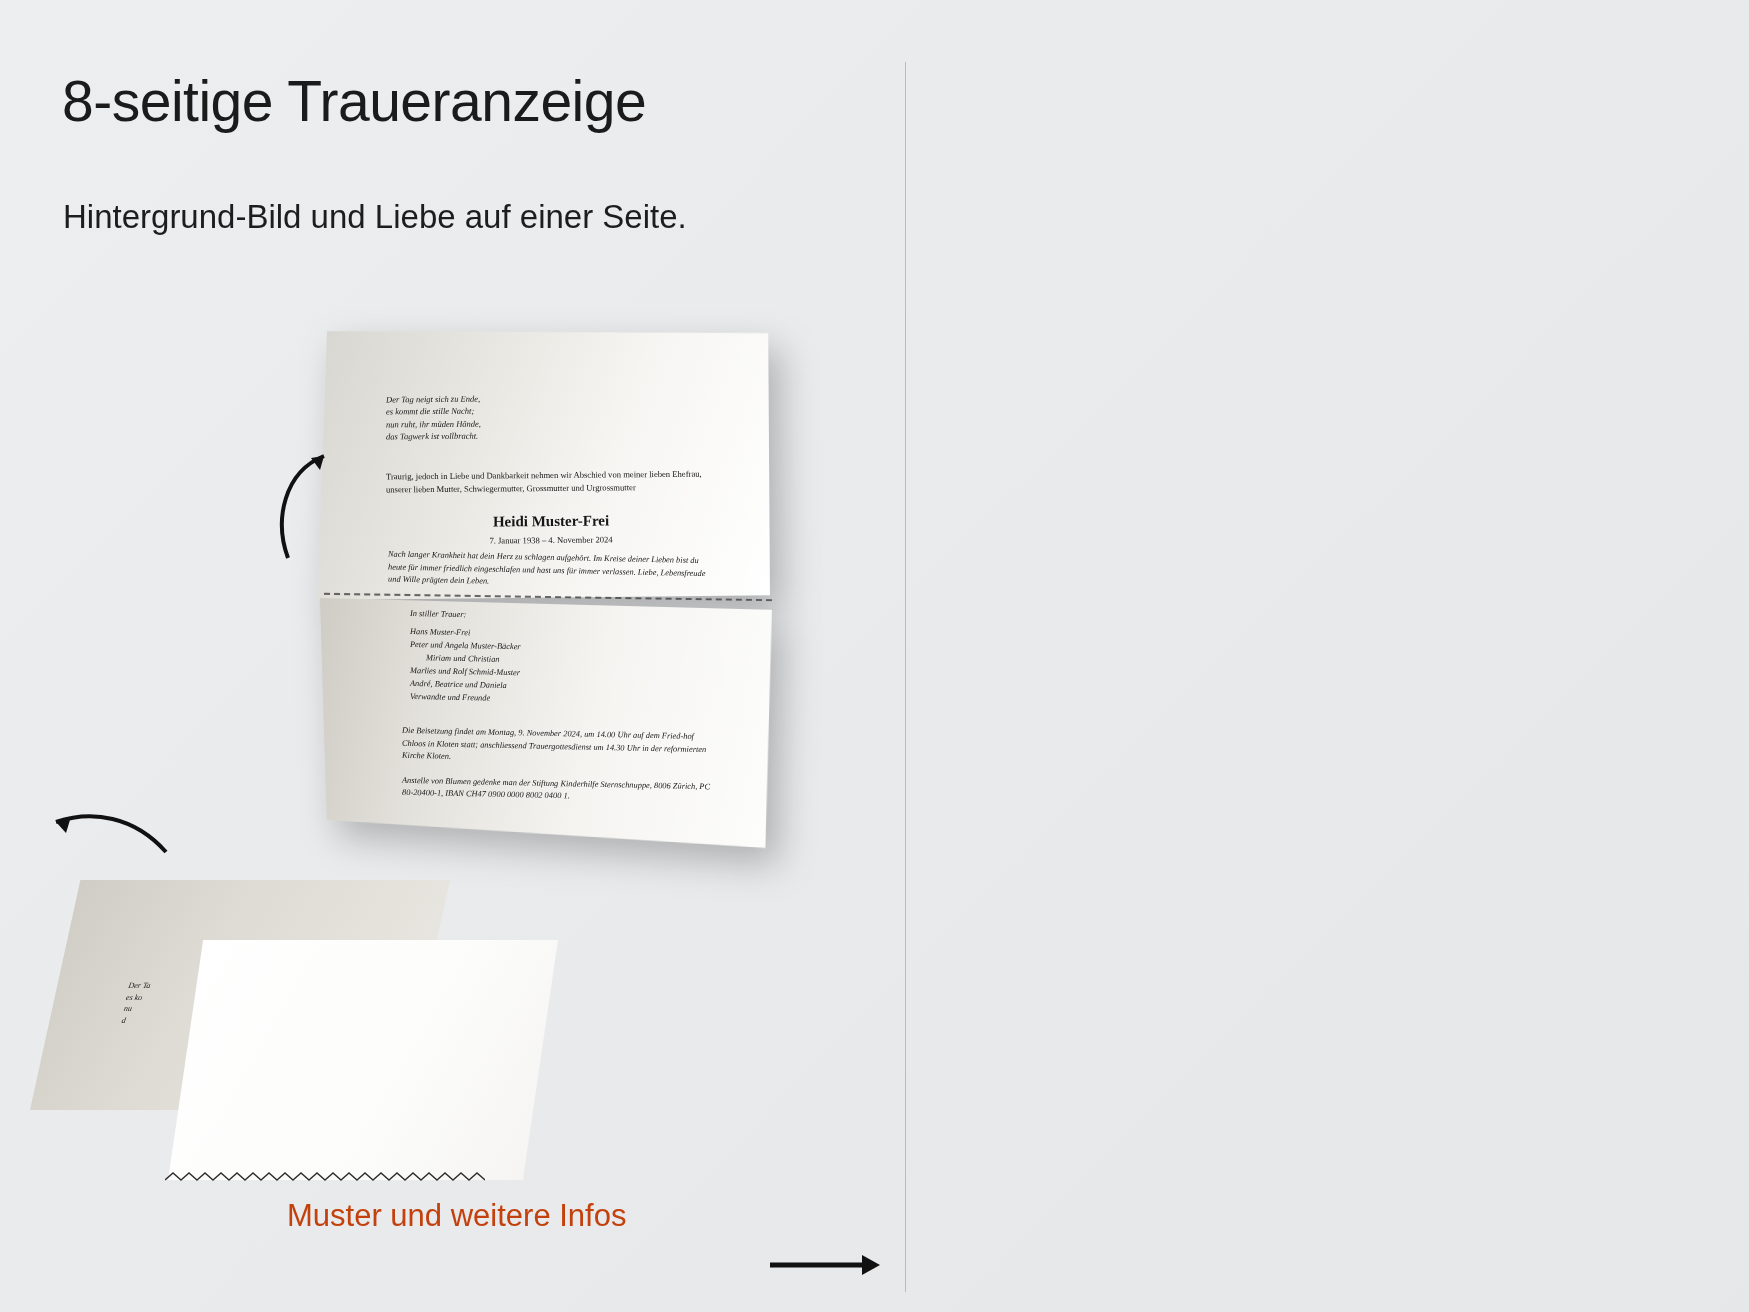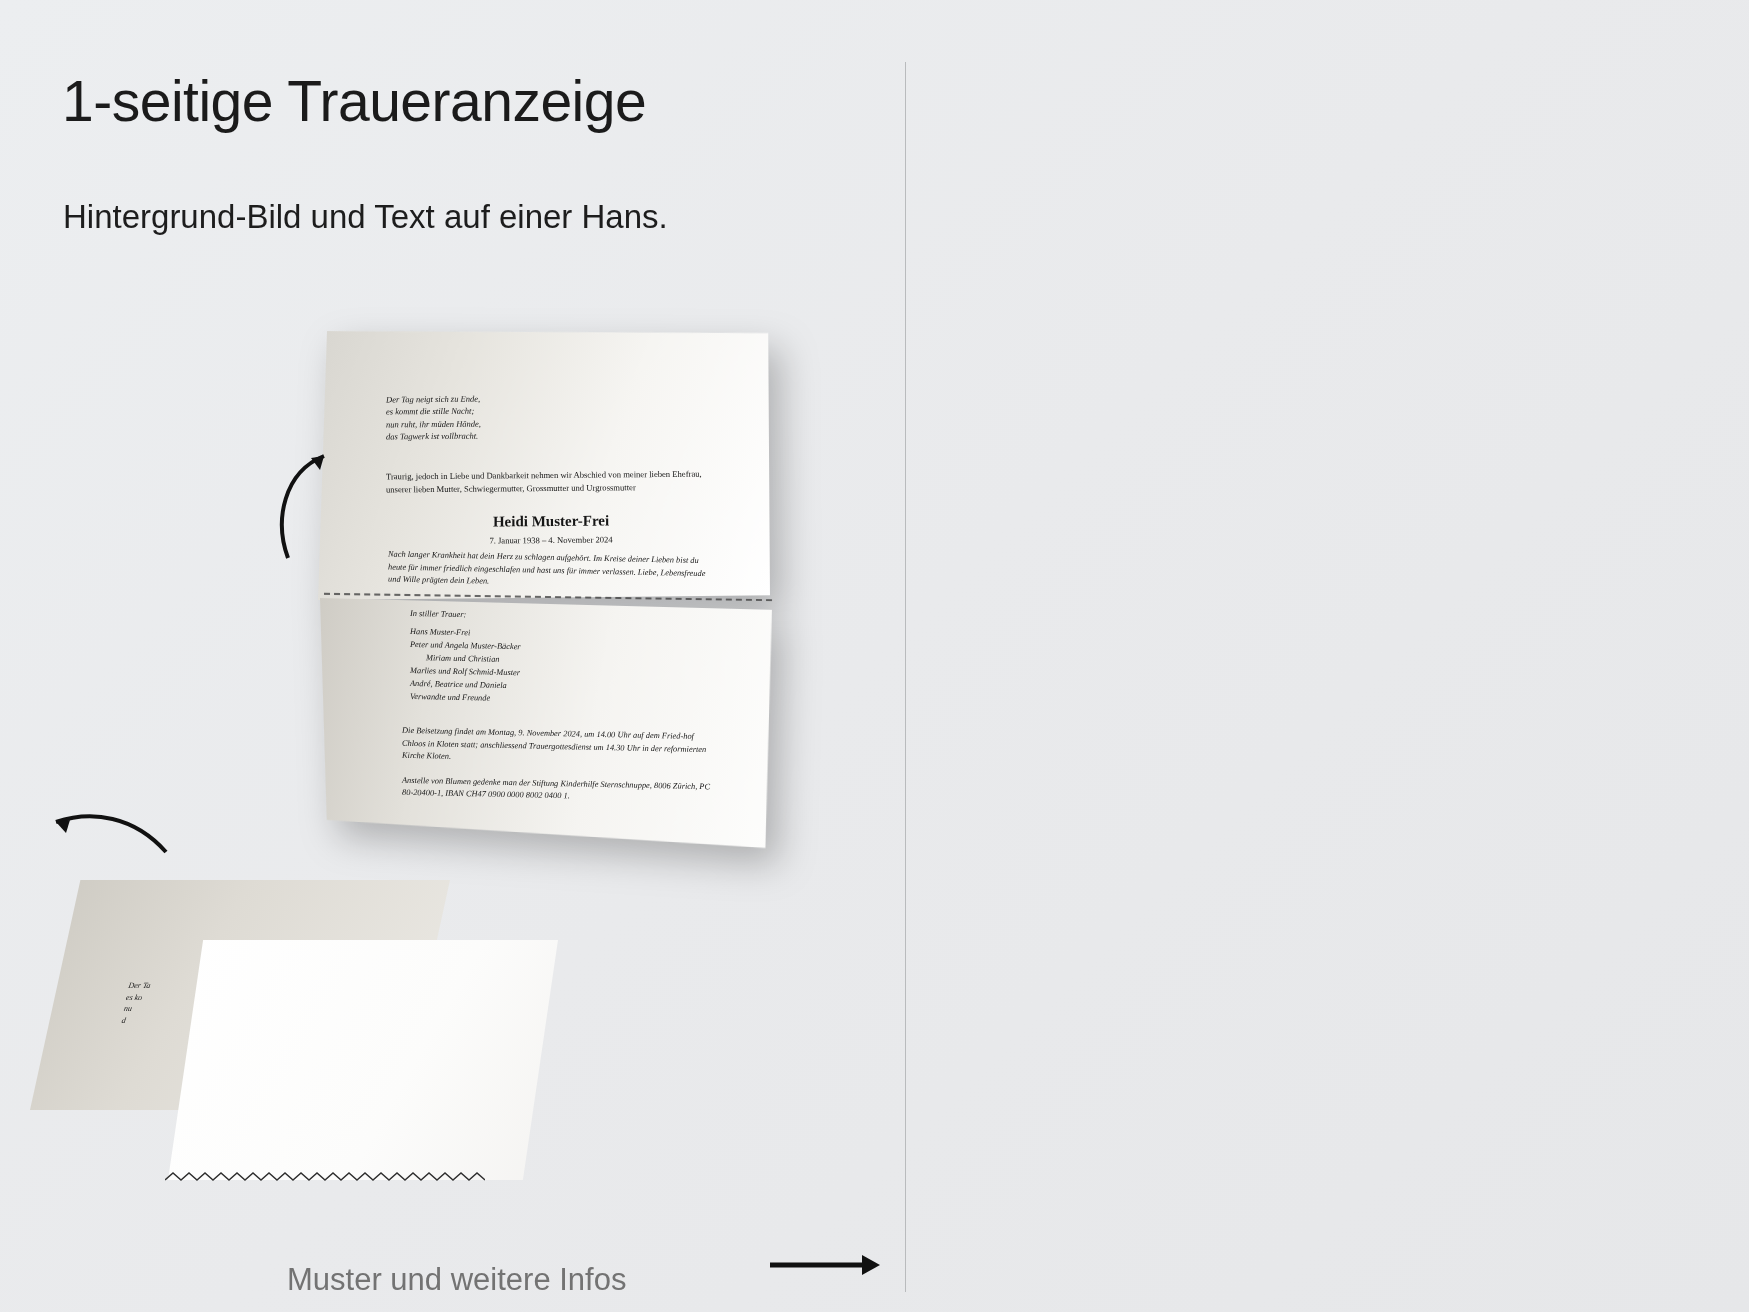--- a/index.html
+++ b/index.html
@@ -53,23 +53,23 @@
     white-space: nowrap;
   }
 
   .headline-left { left: 62px; top: 68px; }
   .subline-left  { left: 63px; top: 198px; }
 
   
   .footer {
     position: absolute;
     left: 287px;
-    top: 1262px;
+    top: 1198px;
     font-size: 31px;
-    color: #737373;
+    color: #c2410c;
     white-space: nowrap;
   }
   .footer-arrow {
     position: absolute;
     left: 770px;
     top: 1253px;
     width: 110px;
     height: 24px;
   }
 
@@ -230,22 +230,22 @@
 </style>
 </head>
 <body>
 
 <div class="stage">
 
   <div class="divider"></div>
 
   <div class="col col-left">
 
-    <div class="headline headline-left">1-seitige Traueranzeige</div>
-    <div class="subline subline-left">Hintergrund-Bild und Text auf einer Hans.</div>
+    <div class="headline headline-left">8-seitige Traueranzeige</div>
+    <div class="subline subline-left">Hintergrund-Bild und Liebe auf einer Seite.</div>
 
     <div class="sheet1-wrap">
       <div class="sheet1-top"></div>
       <div class="sheet1-bot"></div>
       <div class="fold-line"></div>
 
       <div class="s1-text">
         <div class="poem">
           <div>Der Tag neigt sich zu Ende,</div>
           <div>es kommt die stille Nacht;</div>

